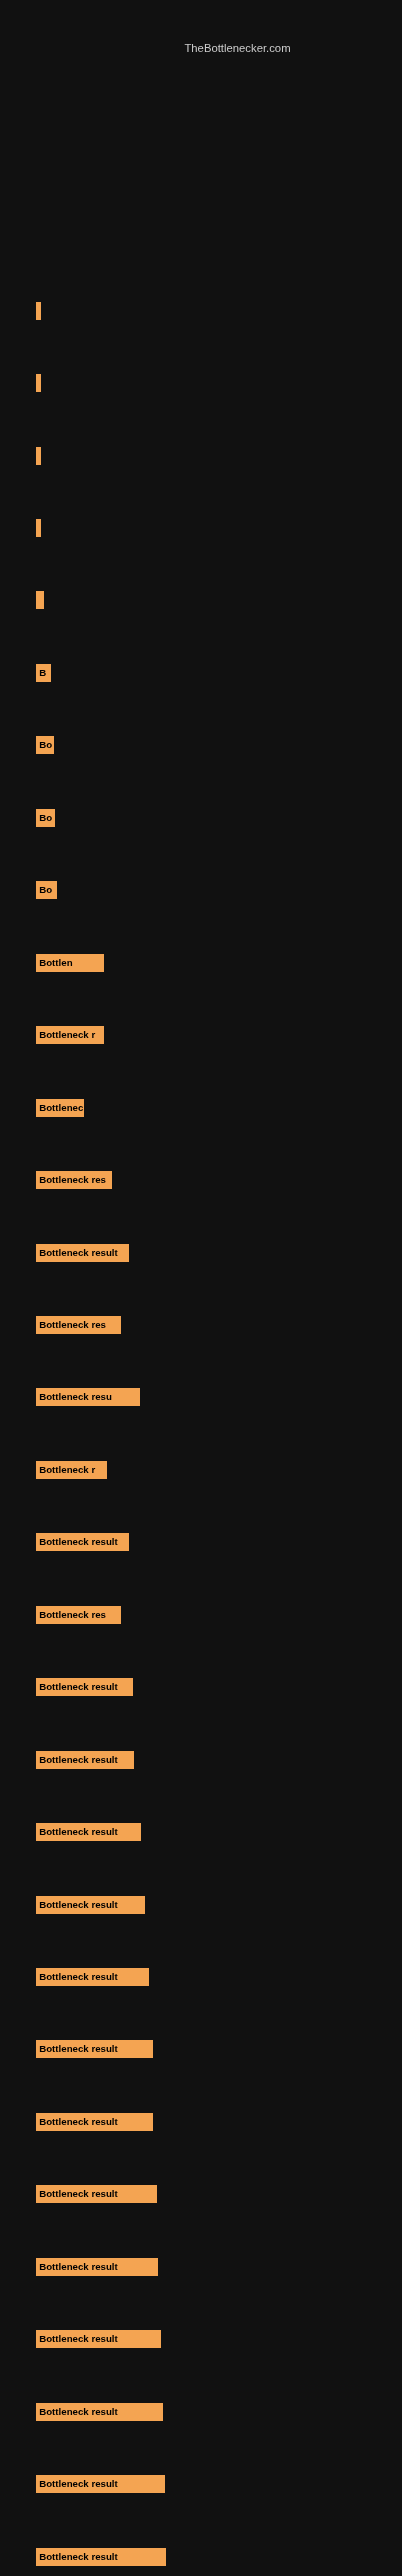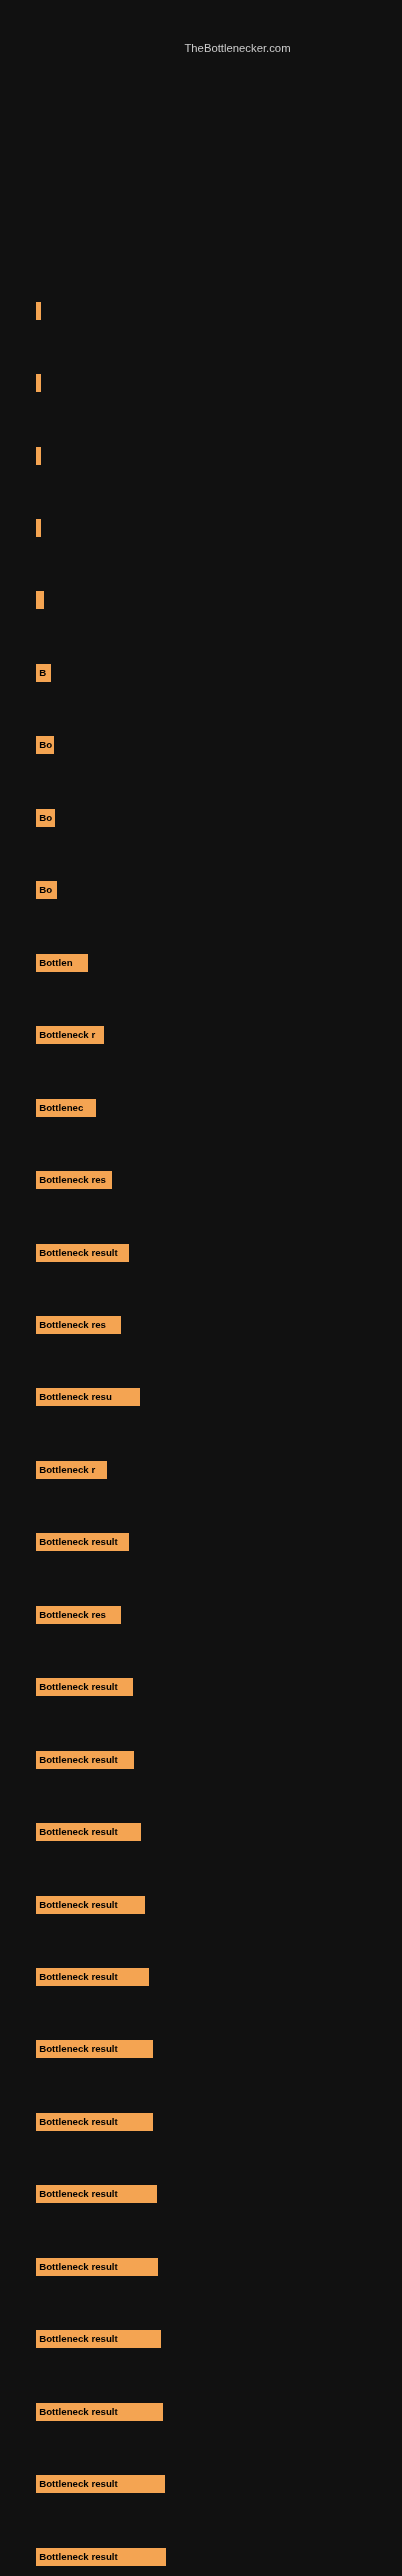--- a/index.html
+++ b/index.html
@@ -45,23 +45,23 @@
 <div id="bars-container">
     <div class="bottleneck-bar" style="top: 266px; width: 4.8px;"></div>
     <div class="bottleneck-bar" style="top: 338px; width: 4.8px;"></div>
     <div class="bottleneck-bar" style="top: 411px; width: 4.8px;"></div>
     <div class="bottleneck-bar" style="top: 483px; width: 4.8px;"></div>
     <div class="bottleneck-bar" style="top: 555px; width: 8px;"></div>
     <div class="bottleneck-bar" style="top: 628px; width: 14.5px;">B</div>
     <div class="bottleneck-bar" style="top: 700px; width: 17.7px;">Bo</div>
     <div class="bottleneck-bar" style="top: 773px; width: 19.3px;">Bo</div>
     <div class="bottleneck-bar" style="top: 845px; width: 21px;">Bo</div>
-    <div class="bottleneck-bar" style="top: 918px; width: 52px;">Bottlen</div>
+    <div class="bottleneck-bar" style="top: 918px; width: 68px;">Bottlen</div>
     <div class="bottleneck-bar" style="top: 990px; width: 68px;">Bottleneck r</div>
-    <div class="bottleneck-bar" style="top: 1063px; width: 60px;">Bottlenec</div>
+    <div class="bottleneck-bar" style="top: 1063px; width: 48px;">Bottlenec</div>
     <div class="bottleneck-bar" style="top: 1135px; width: 76px;">Bottleneck res</div>
     <div class="bottleneck-bar" style="top: 1208px; width: 93px;">Bottleneck result</div>
     <div class="bottleneck-bar" style="top: 1280px; width: 85px;">Bottleneck res</div>
     <div class="bottleneck-bar" style="top: 1352px; width: 104px;">Bottleneck resu</div>
     <div class="bottleneck-bar" style="top: 1425px; width: 71px;">Bottleneck r</div>
     <div class="bottleneck-bar" style="top: 1497px; width: 93px;">Bottleneck result</div>
     <div class="bottleneck-bar" style="top: 1570px; width: 85px;">Bottleneck res</div>
     <div class="bottleneck-bar" style="top: 1642px; width: 97px;">Bottleneck result</div>
     <div class="bottleneck-bar" style="top: 1715px; width: 98px;">Bottleneck result</div>
     <div class="bottleneck-bar" style="top: 1787px; width: 105px;">Bottleneck result</div>

